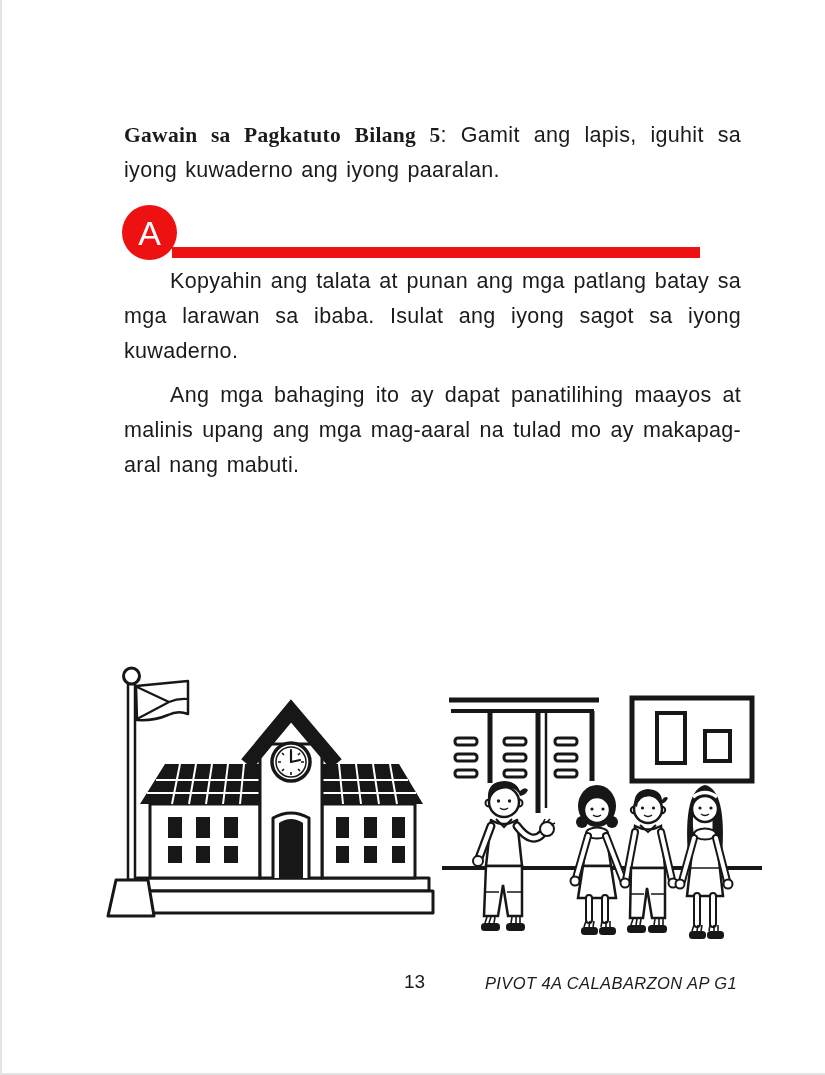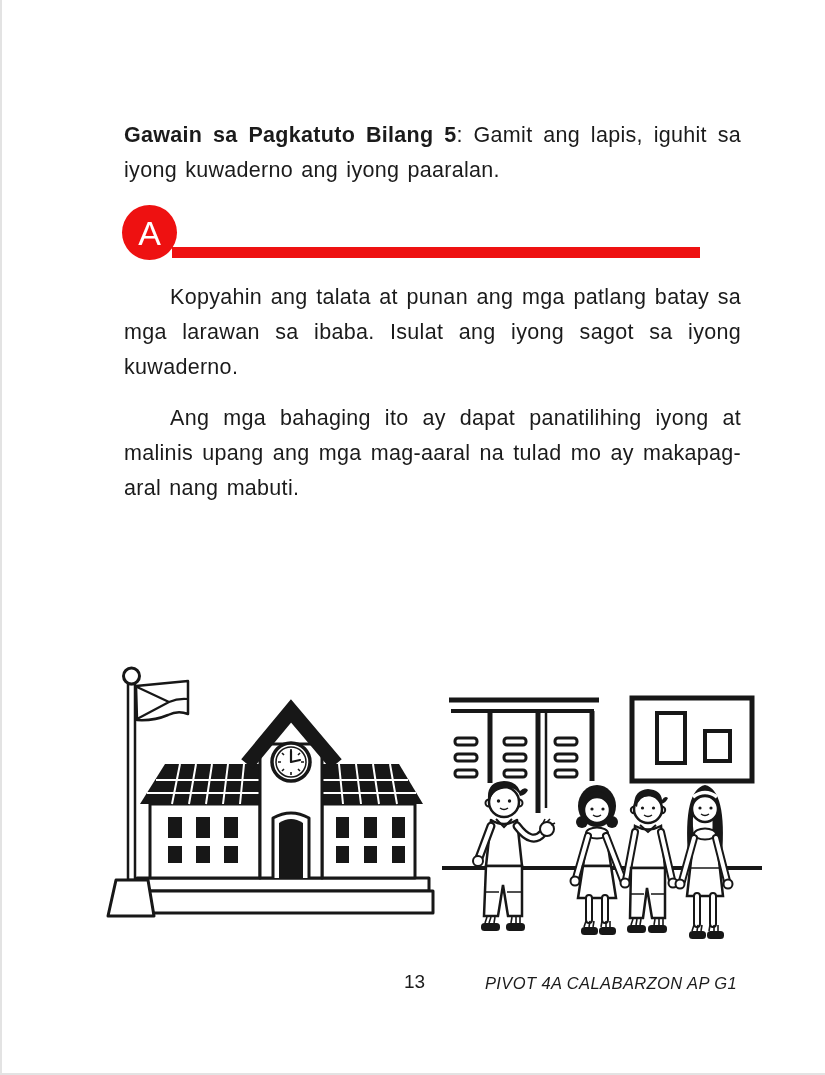--- a/index.html
+++ b/index.html
@@ -6,55 +6,55 @@
   .page{
     position:relative;width:825px;height:1075px;background:#fff;overflow:hidden;
     font-family:"Liberation Sans","DejaVu Sans",sans-serif;color:#1b1b1b;
     border-left:2px solid #e3e3e3;border-bottom:2px solid #e3e3e3;box-sizing:border-box;
   }
   .lead{
     position:absolute;left:122px;top:96px;width:617px;
     font-size:21.5px;line-height:35px;text-align:justify;
     letter-spacing:0.3px;word-spacing:2px;
   }
-  .lead b{font-weight:bold;}
+  .lead b{font-weight:bold;font-family:Liberation Serif, serif;}
   .marker-row{position:absolute;left:120px;top:205px;width:578px;height:56px;}
   .marker-circle{
     position:absolute;left:0;top:0;width:55px;height:55px;border-radius:50%;
     background:var(--red,#EE1111);color:#fff;text-align:center;line-height:56px;
     font-size:34px;
   }
   .marker-rule{position:absolute;left:50px;right:0;bottom:3px;height:11px;background:var(--red,#EE1111);}
   .bodytext{
     position:absolute;left:122px;top:264px;width:617px;
     font-size:21.5px;line-height:35px;text-align:justify;
     letter-spacing:0.3px;word-spacing:2px;
   }
-  .bodytext p{margin:16px 0 9px 0;text-indent:46px;}
+  .bodytext p{margin:0 0 9px 0;text-indent:46px;}
   .figures{position:absolute;left:88px;top:658px;width:680px;height:305px;}
   .fig-school{position:absolute;left:0;top:0;}
   .fig-students{position:absolute;left:352px;top:20px;}
   .footer-num{position:absolute;top:971px;left:0;width:825px;text-align:center;font-size:19px;}
   .footer-src{position:absolute;top:974px;right:88px;font-size:16.5px;font-style:italic;letter-spacing:0.4px;}
 </style>
 </head>
 <body>
 
 <div class="page">
 
   <p class="lead"><b>Gawain sa Pagkatuto Bilang 5</b><span>: Gamit ang lapis, iguhit sa iyong kuwaderno ang iyong paaralan.</span></p>
 
   <div class="marker-row">
     <div class="marker-circle">A</div>
     <div class="marker-rule"></div>
   </div>
 
   <div class="bodytext">
     <p>Kopyahin ang talata at punan ang mga patlang batay sa mga larawan sa ibaba. Isulat ang iyong sagot sa iyong kuwaderno.</p>
-    <p>Ang mga bahaging ito ay dapat panatilihing iyong at malinis upang ang mga mag-aaral na tulad mo ay makapag-aral nang mabuti.</p>
+    <p>Ang mga bahaging ito ay dapat panatilihing maayos at malinis upang ang mga mag-aaral na tulad mo ay makapag-aral nang mabuti.</p>
   </div>
 
   <div class="figures">
 
     <svg class="fig-school" width="345" height="285" viewBox="0 0 345 285" aria-label="school-building-with-flagpole-illustration">
       <g stroke-linejoin="round">
 
         <rect x="47" y="220" width="292" height="13" fill="#fff" stroke="#171717" stroke-width="3"></rect>
         <rect x="57" y="233" width="286" height="22" fill="#fff" stroke="#171717" stroke-width="3"></rect>
 

